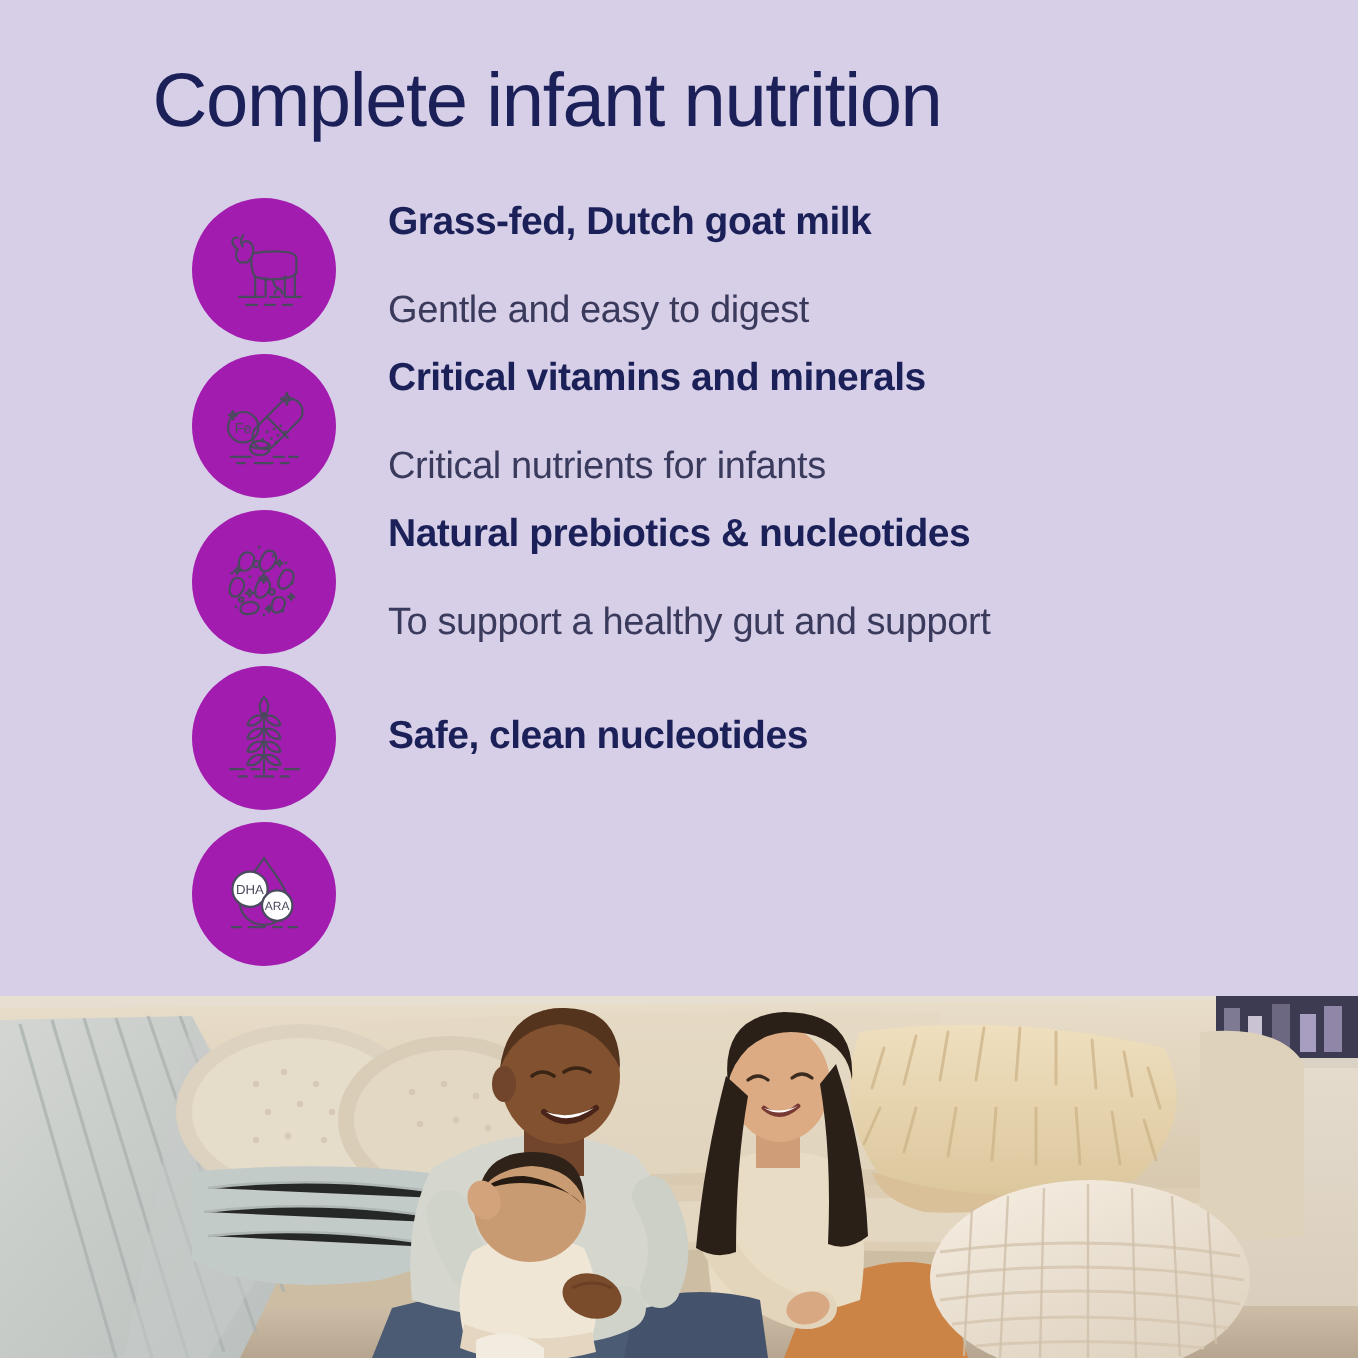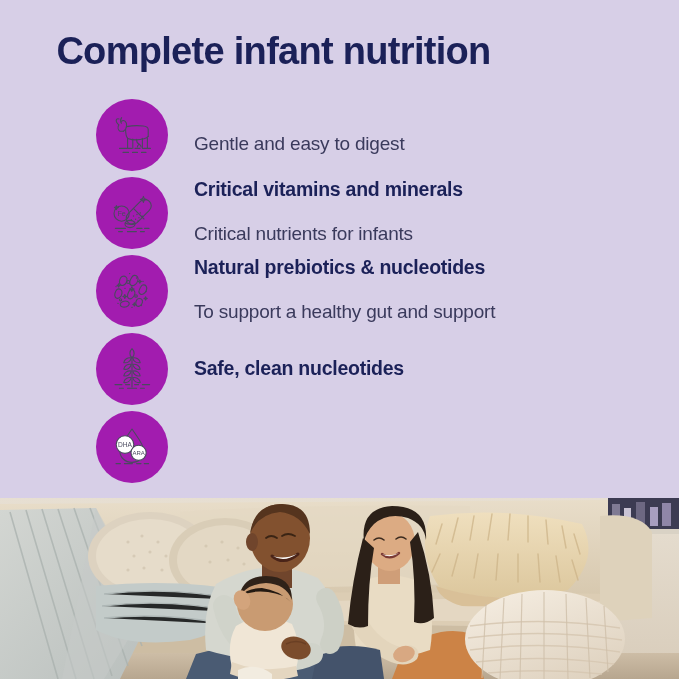--- a/index.html
+++ b/index.html
@@ -32,21 +32,21 @@
     background: #d7cfe7;
   }
 
   #page-title {
     position: absolute;
     left: 0; top: 30px;
     width: 547px;
     text-align: center;
     color: #1b2158;
     font-size: 38px;
-    font-weight: bold;
+    font-weight: normal;
     letter-spacing: -0.7px;
   }
 
   #feature-list {
     position: absolute;
     left: 96px;
     top: 96px;
     width: 560px;
   }
 
@@ -129,20 +129,21 @@
             <path d="M39.4 32.2 L39.4 42.4"></path>
             <path d="M44.4 31.8 L44.4 42.4"></path>
             <path d="M24.6 32.4 C29 34.0 36 34.2 41 32.8 C43.2 32.2 44.6 31.4 45.2 30.4"></path>
             <path d="M33.6 33.4 C33.6 36.0 34.6 37.6 36.2 38.2 C34.9 38.9 34.3 39.8 34.4 41.0"></path>
             <path d="M36.2 38.2 C37.6 38.9 38.2 39.9 38.1 41.0"></path>
             <path d="M16.5 42.4 L28.5 42.4 M32 42.4 L37 42.4 M40.5 42.4 L47.5 42.4"></path>
             <path d="M20 46.4 L25.5 46.4 M29.5 46.4 L34.5 46.4 M38.5 46.4 L43 46.4"></path>
           </svg>
         </div>
         <div class="feature-text">
+          <div class="feature-heading">Grass-fed, Dutch goat milk</div>
           <div class="feature-sub">Gentle and easy to digest</div>
         </div>
       </div>
 
       <div class="feature-row">
         <div class="icon-badge">
           <svg width="58" height="58" viewBox="0 0 58 58" fill="none" stroke="#4a4a5e" stroke-width="1.1" stroke-linecap="round" stroke-linejoin="round">
 
             <path d="M25.2 29.6 L37.4 17.4 C40.0 14.8 44.0 14.8 46.4 17.3 C48.9 19.8 48.9 23.8 46.3 26.4 L34.1 38.6 C31.5 41.2 27.5 41.2 25.1 38.7 C22.6 36.2 22.6 32.2 25.2 29.6 Z"></path>
             <path d="M30.4 24.4 L41.0 35.0"></path>

